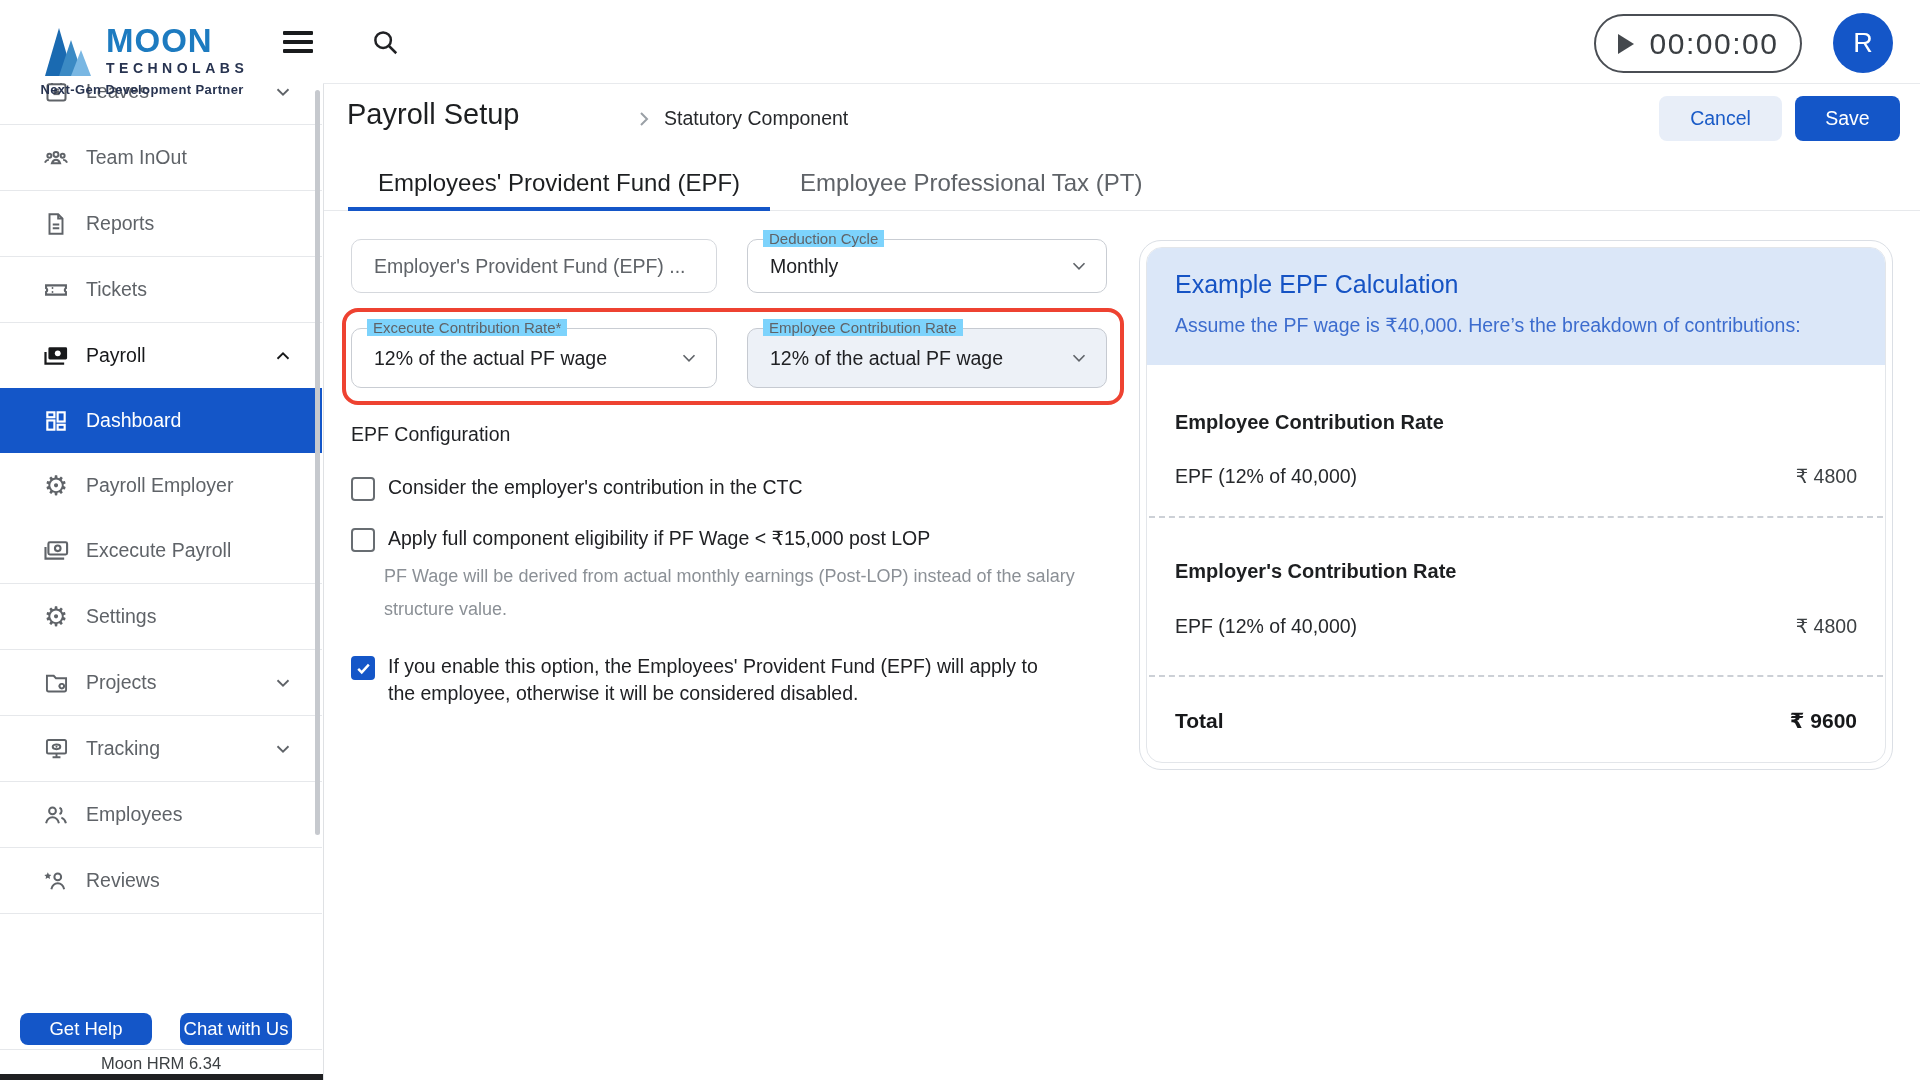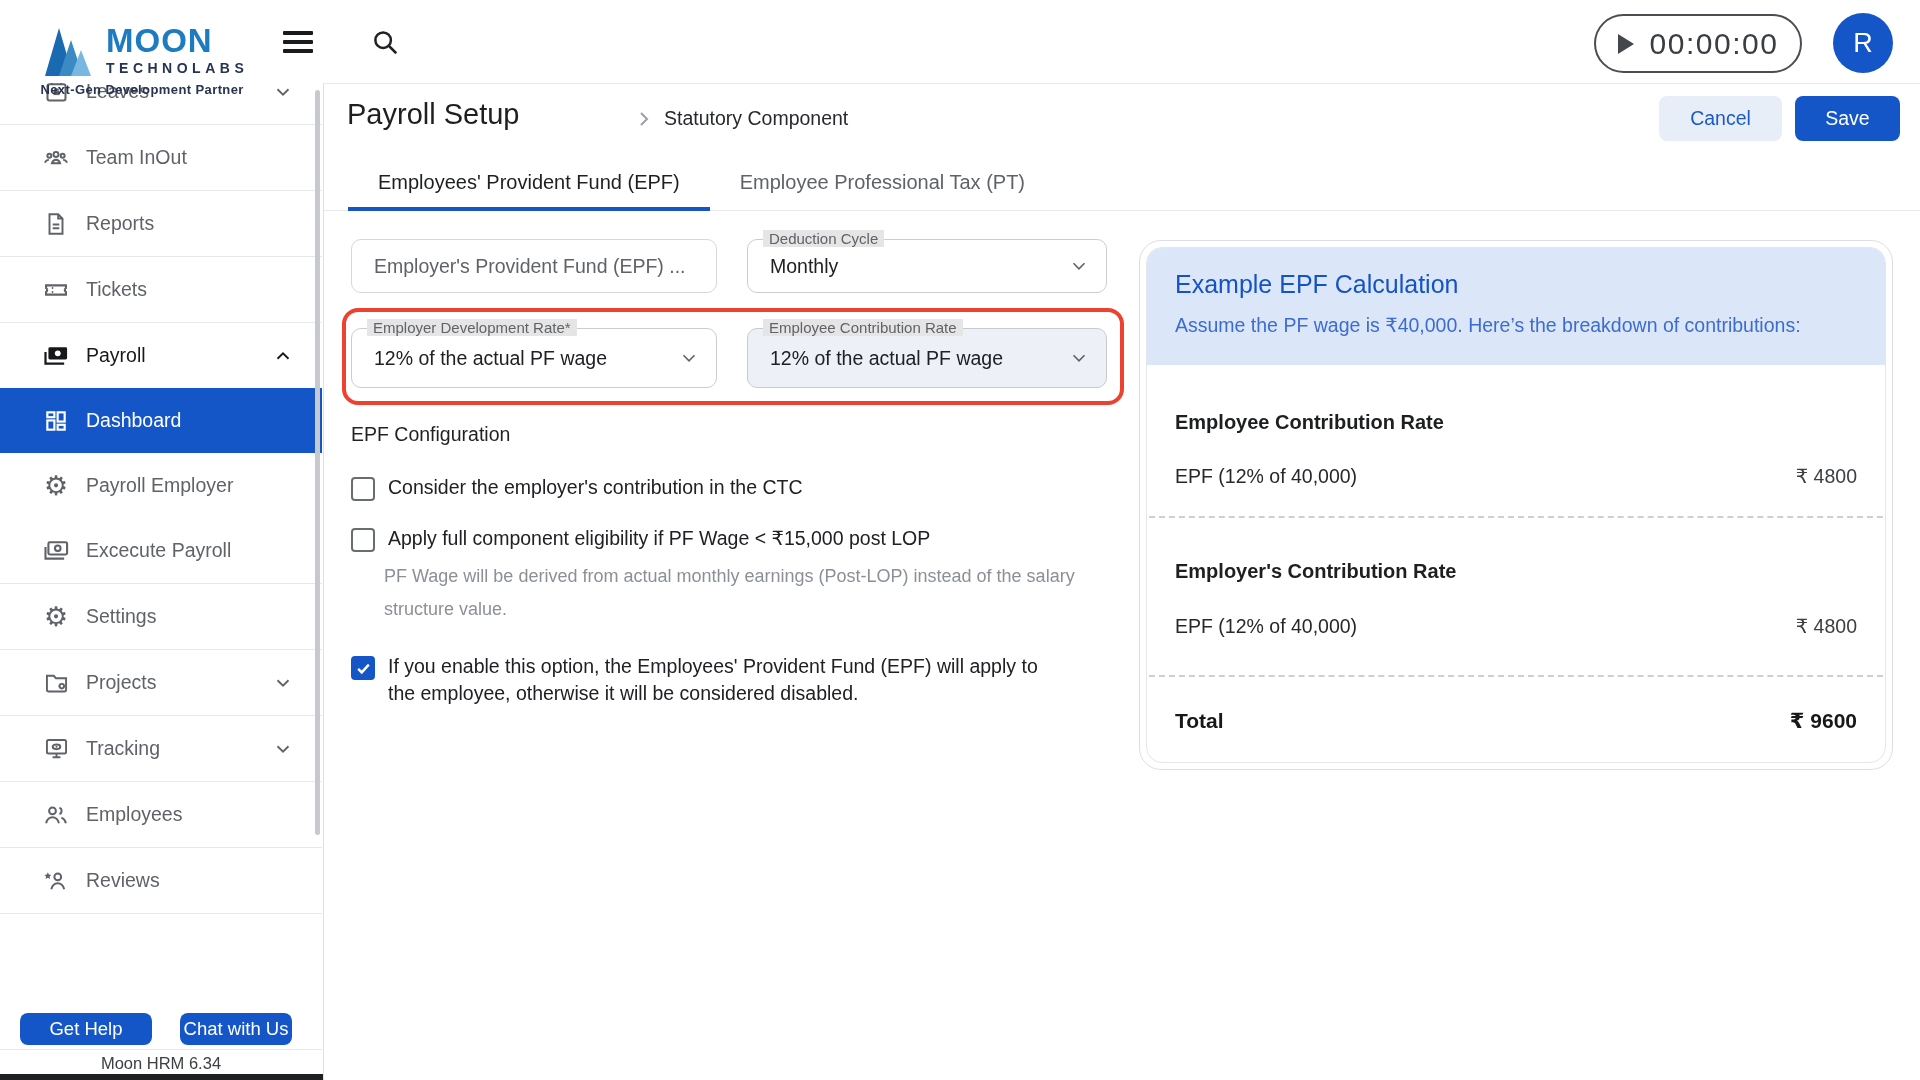--- a/index.html
+++ b/index.html
@@ -56,34 +56,34 @@
   .page-title{position:absolute;left:347px;top:98px;font-size:29px;font-weight:500;color:#1d1f21;}
   .bc-chev{position:absolute;left:632px;top:107px;color:#9aa0a6;}
   .bc-item{position:absolute;left:664px;top:107px;font-size:19.5px;color:#27292c;}
   .btn{position:absolute;top:96px;height:45px;border-radius:8px;font-size:19.5px;font-weight:500;
        display:flex;align-items:center;justify-content:center;cursor:pointer;}
   .btn-cancel{left:1659px;width:123px;background:#e8eef8;color:#1a5bc7;}
   .btn-save{left:1795px;width:105px;background:#1456c8;color:#fff;}
 
   
   .tabs{position:absolute;left:324px;top:158px;right:0;height:53px;border-bottom:1px solid #e7e9ec;display:flex;padding-left:24px;box-sizing:border-box;}
-  .tab{height:53px;display:flex;align-items:center;padding:0 30px;font-size:20px;color:#5f6368;cursor:pointer;
+  .tab{height:53px;display:flex;align-items:center;padding:0 30px;font-size:24px;color:#5f6368;cursor:pointer;
        border-bottom:4px solid transparent;box-sizing:border-box;margin-bottom:-1px;white-space:nowrap;}
   .tab.active{color:#1d1f21;border-bottom-color:#1456c8;}
 
   
   .field{position:absolute;box-sizing:border-box;border:1.5px solid #d5d8dd;border-radius:10px;background:#fff;
          display:flex;align-items:center;cursor:pointer;}
   .f1{left:351px;top:239px;width:366px;height:54px;}
   .f1 .fval{color:#5f6368;}
   .f2{left:747px;top:239px;width:360px;height:54px;border-color:#c9cdd3;}
   .f3{left:351px;top:328px;width:366px;height:60px;border-color:#c9cdd3;}
   .f4{left:747px;top:328px;width:360px;height:60px;background:#edf1f7;border-color:#c6cad1;}
   .fval{font-size:19.5px;color:#202124;margin-left:22px;white-space:nowrap;}
-  .flabel{position:absolute;top:-10px;left:15px;background:#e5e5e5;padding:0 6px;font-size:15px;color:#5f6368;white-space:nowrap;}
+  .flabel{position:absolute;top:-10px;left:15px;background:#7dd3fc;padding:0 6px;font-size:15px;color:#5f6368;white-space:nowrap;}
   .fchev{position:absolute;right:16px;top:50%;margin-top:-11px;color:#5f6368;}
   .redbox{position:absolute;left:342px;top:308px;width:782px;height:97px;border:4px solid #ee4231;border-radius:16px;
           box-sizing:border-box;pointer-events:none;z-index:3;}
 
   .cfg-head{position:absolute;left:351px;top:423px;font-size:19.5px;font-weight:500;color:#1f2124;}
   .chkrow{position:absolute;left:351px;display:flex;align-items:flex-start;cursor:pointer;}
   .chk{width:24px;height:24px;border:2.5px solid #686d72;border-radius:4px;box-sizing:border-box;flex:none;background:#fff;}
   .chk.checked{background:#1456c8;border-color:#1456c8;display:flex;align-items:center;justify-content:center;}
   .chklabel{margin-left:13px;font-size:19.5px;color:#202124;line-height:27px;margin-top:-3px;}
   .helper{position:absolute;left:384px;top:560px;width:730px;font-size:18px;color:#8b9096;line-height:33px;}
@@ -332,21 +332,21 @@
   <span class="flabel">Deduction Cycle</span>
   <span class="fval">Monthly</span>
   <span class="fchev">
     <svg width="22" height="22" viewBox="0 0 24 24" fill="none" stroke="currentColor" stroke-width="1.8">
         <path d="M6 9l6 6 6-6"></path>
       </svg>
   </span>
 </div>
 
 <div class="field f3">
-  <span class="flabel">Employer Development Rate*</span>
+  <span class="flabel">Excecute Contribution Rate*</span>
   <span class="fval">12% of the actual PF wage</span>
   <span class="fchev">
     <svg width="22" height="22" viewBox="0 0 24 24" fill="none" stroke="currentColor" stroke-width="1.8">
         <path d="M6 9l6 6 6-6"></path>
       </svg>
   </span>
 </div>
 
 <div class="field f4">
   <span class="flabel">Employee Contribution Rate</span>

